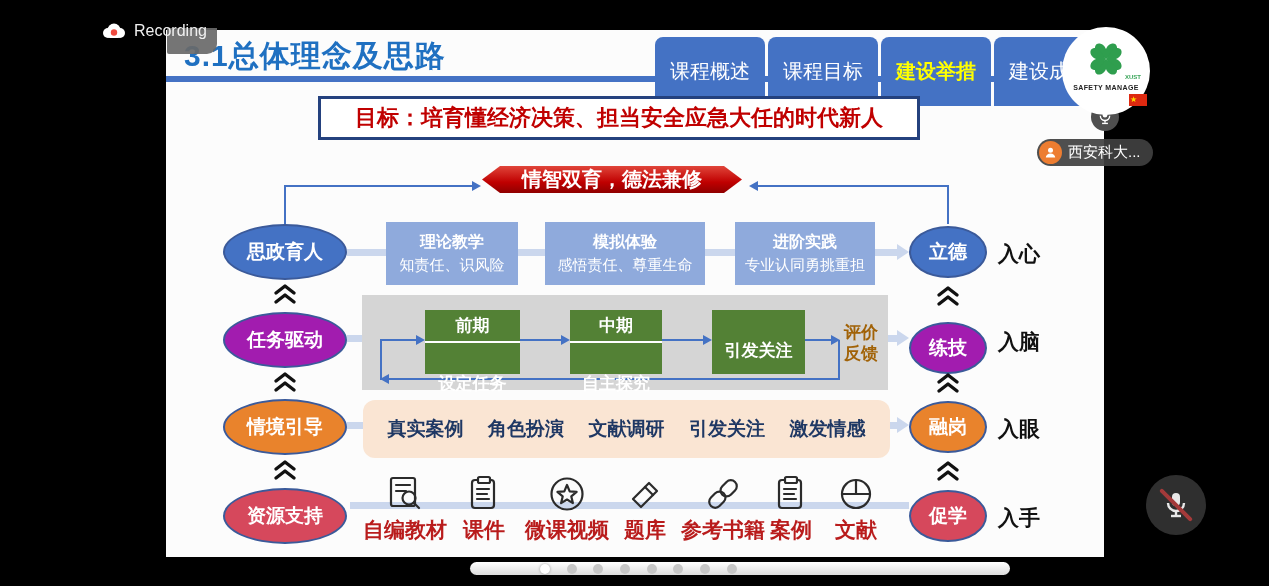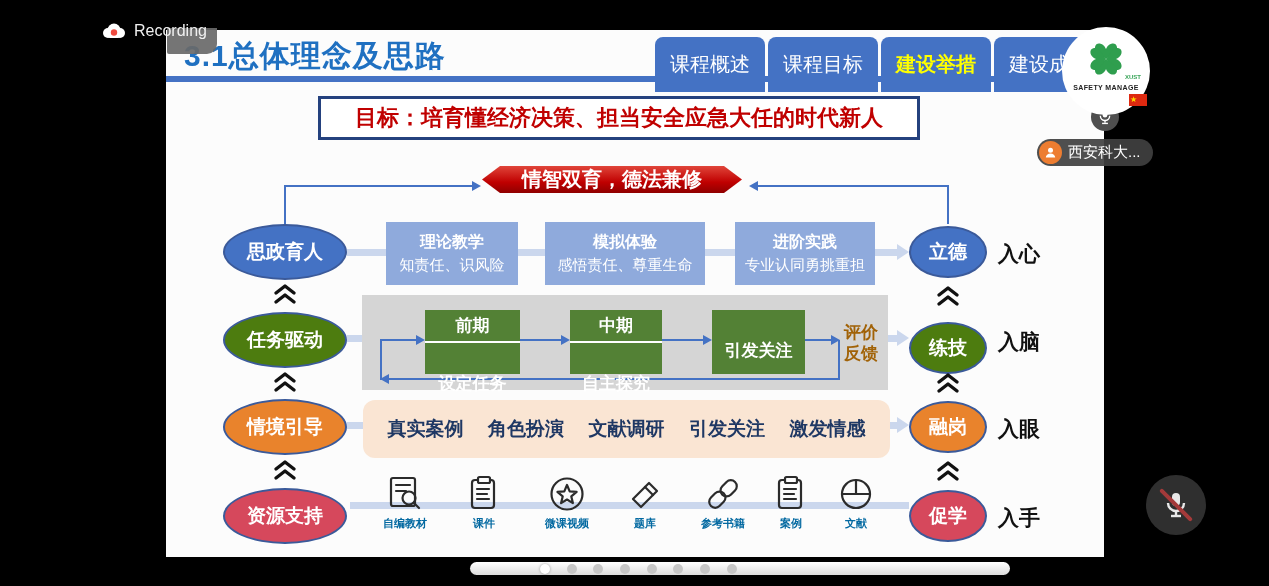--- a/index.html
+++ b/index.html
@@ -3,40 +3,40 @@
 <meta charset="utf-8">
 <style>
   html,body{margin:0;padding:0;background:#000;}
   .stage{position:relative;width:1269px;height:586px;background:#000;overflow:hidden;
          font-family:"Liberation Sans","DejaVu Sans",sans-serif;}
   
   .slide{position:absolute;left:166px;top:30px;width:938px;height:527px;background:#fcfcfc;}
   .title{position:absolute;left:18px;top:6px;font-size:30px;font-weight:bold;color:#1f70c1;letter-spacing:1px;}
   .title-rule{position:absolute;left:0;top:46px;width:100%;height:6px;background:#4472c4;}
   .tabs{position:absolute;top:7px;right:0;display:flex;gap:3px;}
-  .tab{height:39px;line-height:39px;padding:8px 15px;background:#4472c4;color:#fff;font-size:20px;
+  .tab{height:39px;line-height:39px;padding:15px 15px;background:#4472c4;color:#fff;font-size:20px;
        border-radius:8px 8px 0 0;white-space:nowrap;}
   .tab.active{color:#ffff00;font-weight:bold;}
   .goal{position:absolute;left:152px;top:66px;width:602px;height:44px;border:3px solid #24417e;
         display:flex;align-items:center;justify-content:center;color:#c00000;font-size:22px;
         font-weight:bold;background:#fff;box-sizing:border-box;}
   .banner{position:absolute;left:316px;top:136px;width:260px;height:27px;display:flex;align-items:center;
         justify-content:center;color:#fff;font-size:20px;font-weight:bold;
         background:linear-gradient(180deg,#e0453a,#c00000 60%,#8f0000);
         clip-path:polygon(18px 0,calc(100% - 18px) 0,100% 50%,calc(100% - 18px) 100%,18px 100%,0 50%);}
   
   .bl{position:absolute;background:#4472c4;}
   .tri-r{position:absolute;width:0;height:0;border-left:9px solid #4472c4;border-top:5px solid transparent;border-bottom:5px solid transparent;}
   .tri-l{position:absolute;width:0;height:0;border-right:9px solid #4472c4;border-top:5px solid transparent;border-bottom:5px solid transparent;}
   
   .moval{position:absolute;left:57px;width:124px;height:56px;border-radius:50%;display:flex;align-items:center;
         justify-content:center;color:#fff;font-size:19px;font-weight:bold;border:2px solid #3b5a9a;box-sizing:border-box;}
   .roval{position:absolute;left:743px;width:78px;height:52px;border-radius:50%;display:flex;align-items:center;
         justify-content:center;color:#fff;font-size:19px;font-weight:bold;border:2px solid #3b5a9a;box-sizing:border-box;}
-  .c-blue{background:#4472c4;}.c-green{background:#4d7c0f;}.c-orange{background:#e9832c;}.c-red{background:#d6485c;}
+  .c-blue{background:#4472c4;}.c-green{background:#a21caf;}.c-orange{background:#e9832c;}.c-red{background:#d6485c;}
   .chev{position:absolute;width:26px;height:24px;}
   .outcome{position:absolute;left:832px;font-size:21px;color:#111;font-weight:600;}
   
   .phase{position:absolute;top:192px;height:63px;background:#8faadc;color:#fff;display:flex;flex-direction:column;
         align-items:center;justify-content:center;gap:3px;z-index:2;}
   .phase .t{font-size:16px;font-weight:bold;}
   .phase .s{font-size:15px;}
   .lconn{position:absolute;height:7px;background:#cbd7ed;}
   .ltri{position:absolute;width:0;height:0;border-left:12px solid #cbd7ed;border-top:8px solid transparent;border-bottom:8px solid transparent;}
   
@@ -46,21 +46,21 @@
   .stage-box .s{font-size:17px;font-weight:bold;line-height:29px;margin-top:26px;}
   .feedback{position:absolute;left:678px;top:292px;font-size:17px;font-weight:600;color:#a16207;line-height:21px;z-index:2;}
   .flow{z-index:1;}
   
   .peach{position:absolute;left:197px;top:370px;width:527px;height:58px;background:#fae5d3;border-radius:12px;
         display:flex;align-items:center;justify-content:space-evenly;color:#1f3864;font-size:19px;font-weight:bold;}
   
   .longline{position:absolute;left:184px;top:472px;width:559px;height:7px;background:#cbd7ed;z-index:0;}
   .res{position:absolute;top:443px;width:92px;text-align:center;z-index:1;}
   .res svg{display:block;margin:0 auto;}
-  .res .lbl{font-size:11px;font-weight:600;color:#0369a1;margin-top:1px;}
+  .res .lbl{font-size:21px;font-weight:600;color:#b91c1c;margin-top:1px;}
   .icon-stroke{stroke:#2b2b2b;stroke-width:2.2;fill:none;stroke-linecap:round;stroke-linejoin:round;}
   
   .rec{position:absolute;left:100px;top:22px;display:flex;align-items:center;gap:8px;color:#f0f0f0;font-size:16px;z-index:8;}
   .grey-corner{position:absolute;left:167px;top:28px;width:50px;height:26px;background:rgba(105,105,105,.92);
         border-radius:0 0 10px 2px;z-index:7;}
   .logo{position:absolute;left:1062px;top:27px;width:88px;height:88px;background:#fff;border-radius:50%;z-index:6;text-align:center;}
   .logo .sm{font-size:7px;font-weight:bold;color:#222;letter-spacing:.4px;margin-top:-3px;}
   .logo .xust{position:absolute;right:9px;top:47px;font-size:6px;color:#3aa55a;font-weight:bold;}
   .logo .flag{position:absolute;right:3px;bottom:9px;width:18px;height:12px;background:#de2910;color:#ffde00;
         font-size:8px;line-height:12px;text-align:left;padding-left:1px;box-sizing:border-box;}

